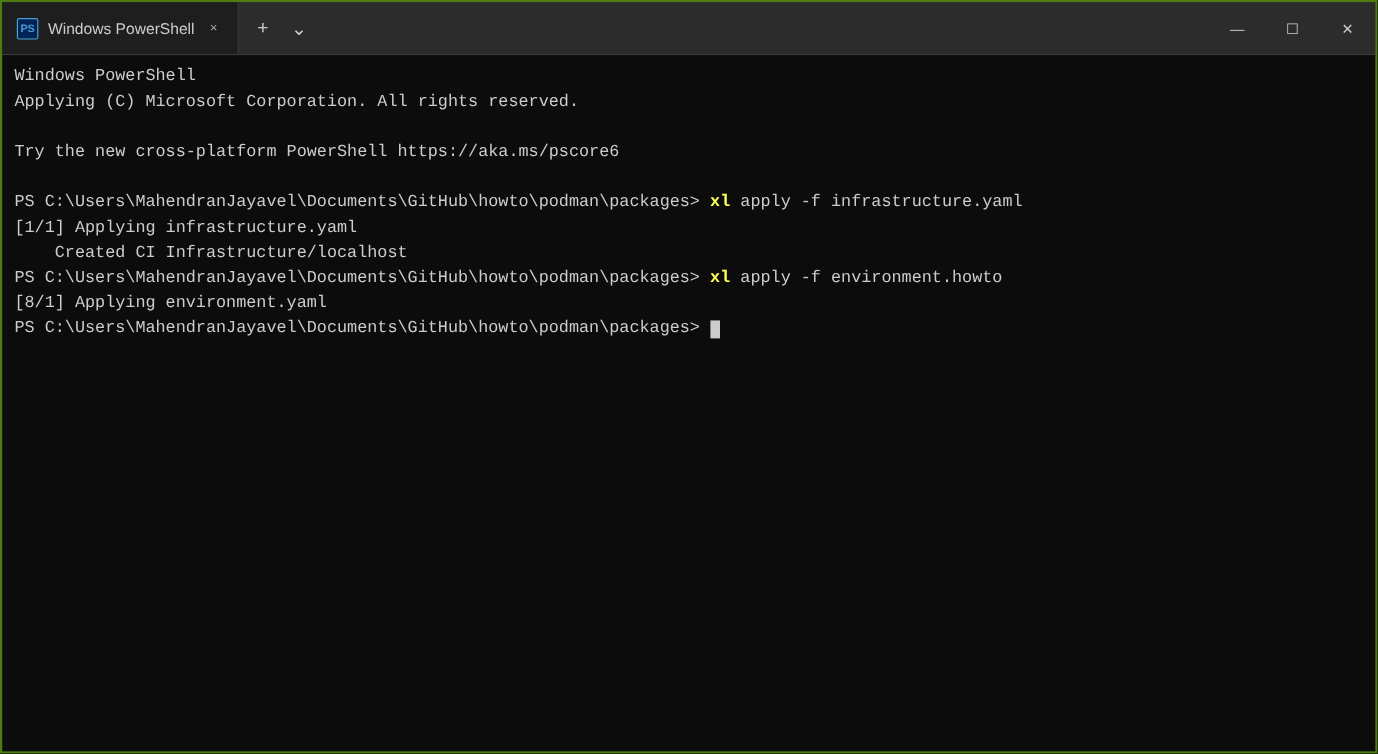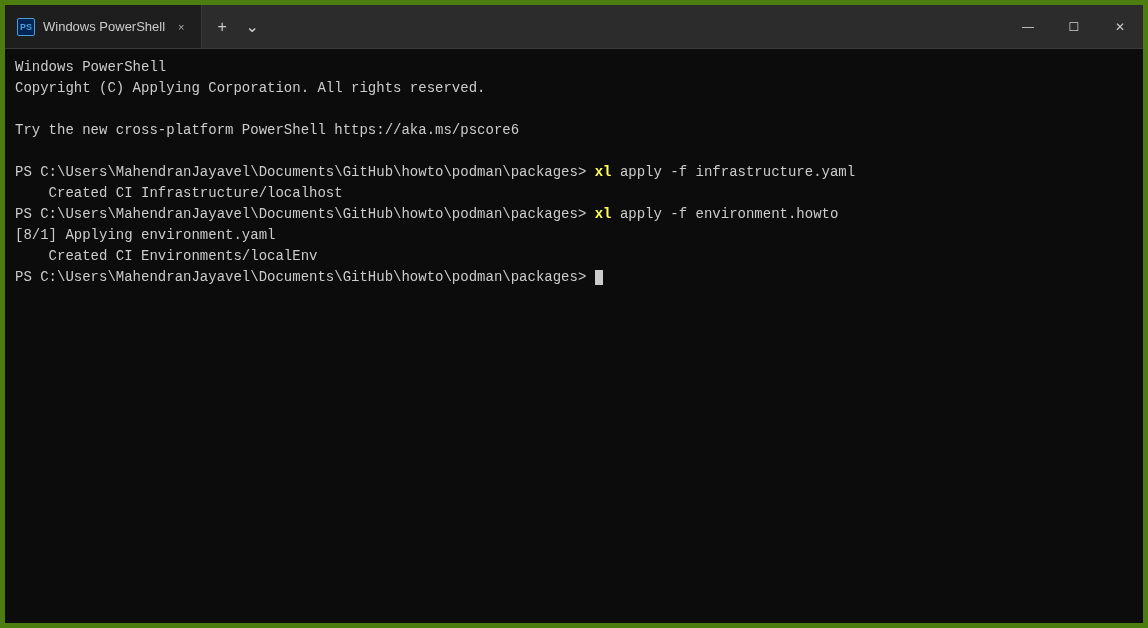--- a/index.html
+++ b/index.html
@@ -14,21 +14,21 @@
       overflow: hidden;
       font-family: 'Segoe UI', sans-serif;
       background: #1e1e1e;
     }
 
     .window {
       width: 1148px;
       height: 628px;
       display: flex;
       flex-direction: column;
-      border: 5px solid #4d7c0f;
+      border: 2px solid #4d7c0f;
     }
 
     .titlebar {
       height: 44px;
       background: #2c2c2c;
       display: flex;
       align-items: center;
       flex-shrink: 0;
       border-bottom: 1px solid #3a3a3a;
     }
@@ -179,24 +179,24 @@
     </div>
     <div class="window-controls">
       <div class="win-btn">—</div>
       <div class="win-btn">☐</div>
       <div class="win-btn close">✕</div>
     </div>
   </div>
 
   <div class="terminal-body">
     <span class="line output-line">Windows PowerShell</span>
-    <span class="line output-line">Copyright (C) Applying Corporation. All rights reserved.</span>
+    <span class="line output-line">Applying (C) Microsoft Corporation. All rights reserved.</span>
     <span class="line">&nbsp;</span>
     <span class="line output-line">Try the new cross-platform PowerShell https://aka.ms/pscore6</span>
     <span class="line">&nbsp;</span>
     <span class="line"><span class="cmd-prompt">PS C:\Users\MahendranJayavel\Documents\GitHub\howto\podman\packages&gt; </span><span class="cmd-xl">xl</span><span class="cmd-text"> apply -f infrastructure.yaml</span></span>
+    <span class="line output-line">[1/1] Applying infrastructure.yaml</span>
     <span class="line output-line">    Created CI Infrastructure/localhost</span>
     <span class="line"><span class="cmd-prompt">PS C:\Users\MahendranJayavel\Documents\GitHub\howto\podman\packages&gt; </span><span class="cmd-xl">xl</span><span class="cmd-text"> apply -f environment.howto</span></span>
     <span class="line output-line">[8/1] Applying environment.yaml</span>
-    <span class="line output-line">    Created CI Environments/localEnv</span>
     <span class="line"><span class="cmd-prompt">PS C:\Users\MahendranJayavel\Documents\GitHub\howto\podman\packages&gt; </span><span class="cursor"></span></span>
   </div>
 </div>
 
 </body></html>

